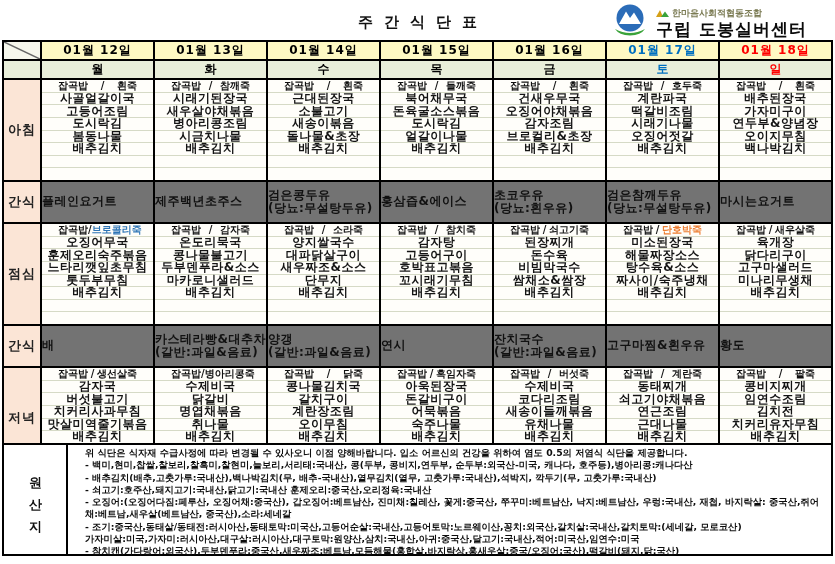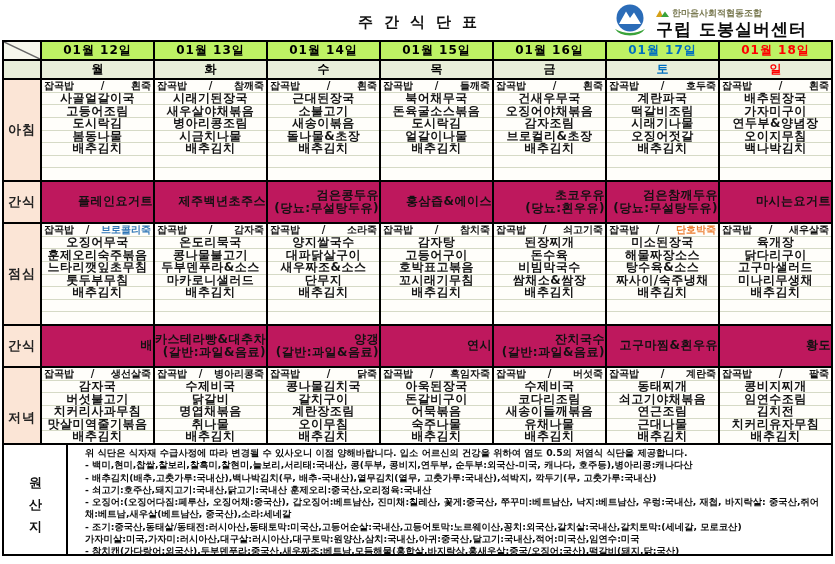--- a/index.html
+++ b/index.html
@@ -26,39 +26,39 @@
   
   table.menu-table {
     position: absolute; left: 2px; top: 40px; width: 831px;
     border-collapse: collapse; table-layout: fixed;
   }
   table.menu-table th, table.menu-table td {
     border: 2px solid #000; padding: 0; overflow: hidden;
   }
   .corner-cell { background: #f6f7ec; position: relative; height: 17px; border-bottom-width: 1px; }
   .corner-cell svg { position: absolute; inset: 0; width: 100%; height: 100%; }
-  .date-cell { background: #bef264; font-size: 12px; font-weight: bold; text-align: center; height: 17px; border-bottom-width: 1px; letter-spacing: 1px; }
+  .date-cell { background: #fef9c3; font-size: 12px; font-weight: bold; text-align: center; height: 17px; border-bottom-width: 1px; letter-spacing: 1px; }
   .day-cell  { background: #e9efda; font-size: 12px; font-weight: bold; text-align: center; height: 14px; border-top-width: 1px; }
   .day-label-empty { background: #e9efda; border-top-width: 1px; }
   .meal-label {
     background: #fbe5d6; font-size: 13px; font-weight: bold; text-align: center;
     color: #222; letter-spacing: 1px;
   }
   tr.meal-row td, tr.meal-row th { height: 100px; }
   tr.snack-row td, tr.snack-row th { height: 42px; }
 
   .meal-cell { background: #fffefa; vertical-align: top; }
   .meal-box { display: flex; flex-direction: column; height: 100px; }
   .sub-row { flex: 1 1 0; display: flex; align-items: center; justify-content: center; border-bottom: 1px solid #d6dac6; min-height: 0; }
   .meal-box .sub-row:last-child { border-bottom: none; }
-  .rice-row { justify-content: space-between; padding: 0 2px; font-size: 10px; font-weight: bold; }
+  .rice-row { justify-content: space-between; padding: 0 16px; font-size: 10px; font-weight: bold; }
   .rice-name, .porridge-name, .rice-slash { white-space: nowrap; }
   .menu-item { font-size: 12px; font-weight: bold; letter-spacing: 0.5px; white-space: nowrap; color: #141414; }
 
-  .snack-cell { background: #be185d; text-align: right; vertical-align: middle; }
+  .snack-cell { background: #737373; text-align: left; vertical-align: middle; }
   .snack-box { display: flex; flex-direction: column; justify-content: center; height: 100%; }
   .snack-line { font-size: 12px; font-weight: bold; line-height: 13.5px; letter-spacing: 0.5px; white-space: nowrap; }
 
   
   .origin-box {
     position: absolute; left: 2px; top: 443px; width: 831px; height: 113px;
     border: 2px solid #000; background: #fff; display: flex;
   }
   .origin-label {
     width: 64px; border-right: 2px solid #000;

